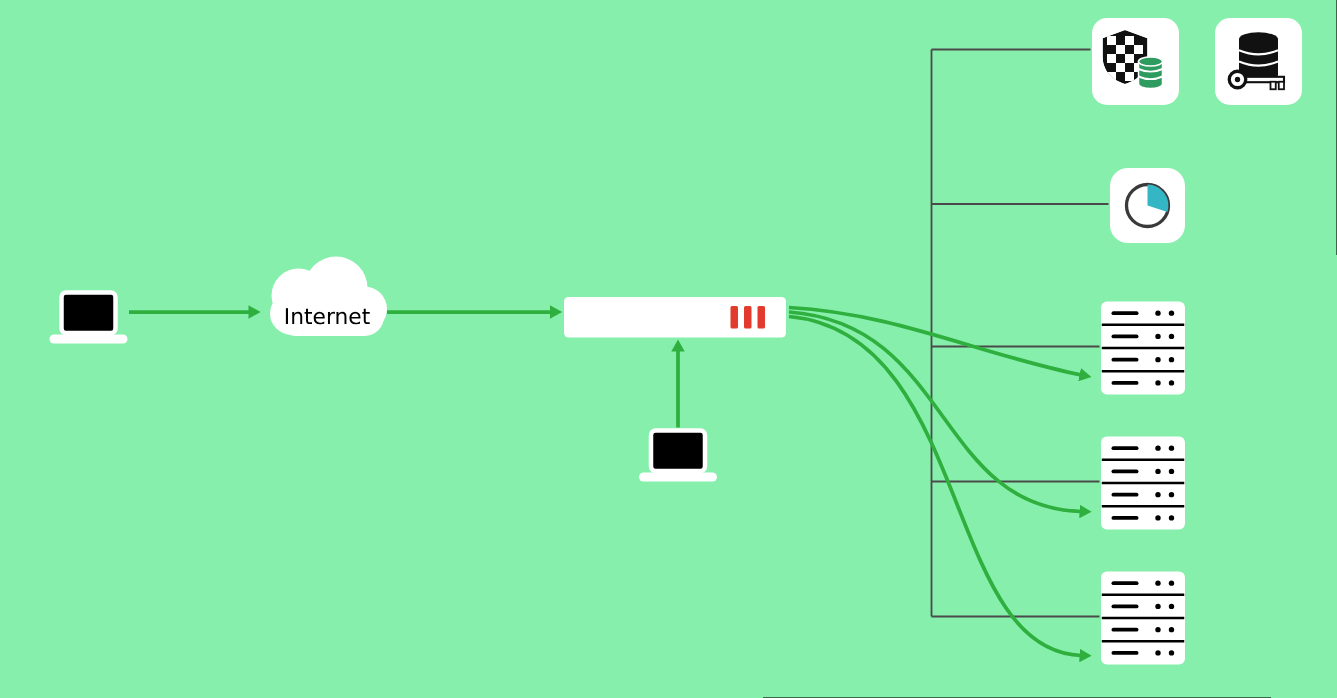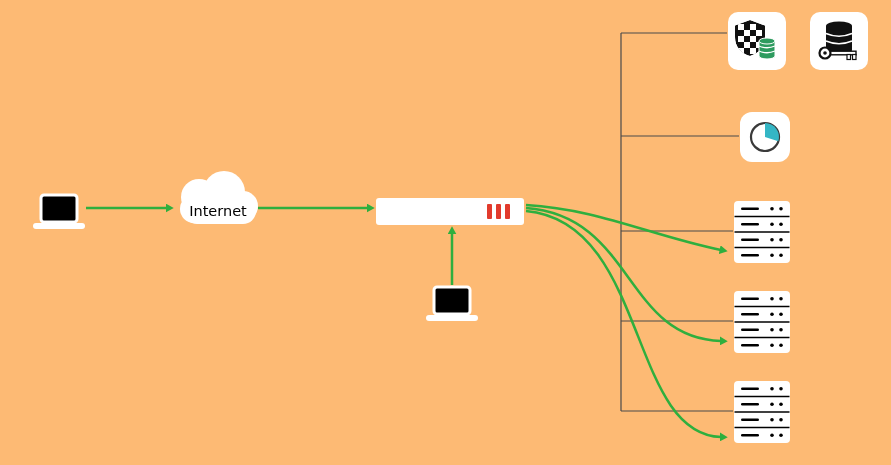--- a/index.html
+++ b/index.html
@@ -5,21 +5,21 @@
   html, body {
     margin: 0;
     padding: 0;
     background: #000;
     font-family: "DejaVu Sans", sans-serif;
   }
   .canvas {
     position: relative;
     width: 891px;
     height: 465px;
-    background: #fdba74;
+    background: #86efac;
     overflow: hidden;
   }
   .flow {
     stroke: #2faf3e;
     stroke-width: 2.5;
     fill: none;
   }
   .connector {
     stroke: #4a4a4a;
     stroke-width: 1.2;

